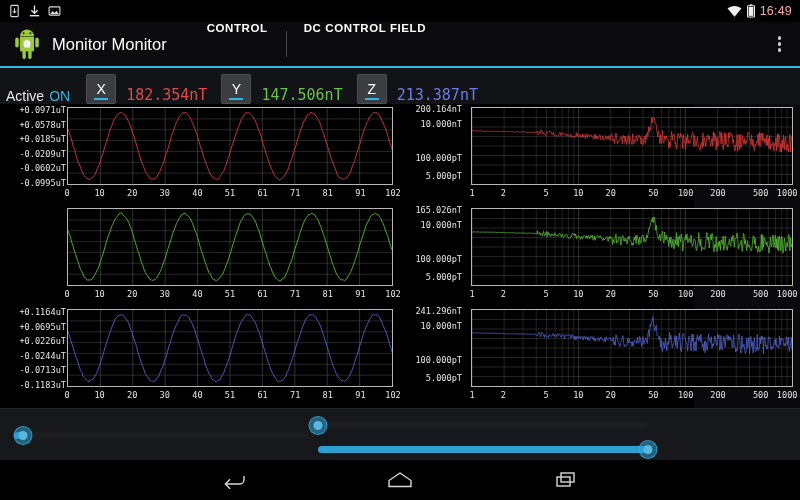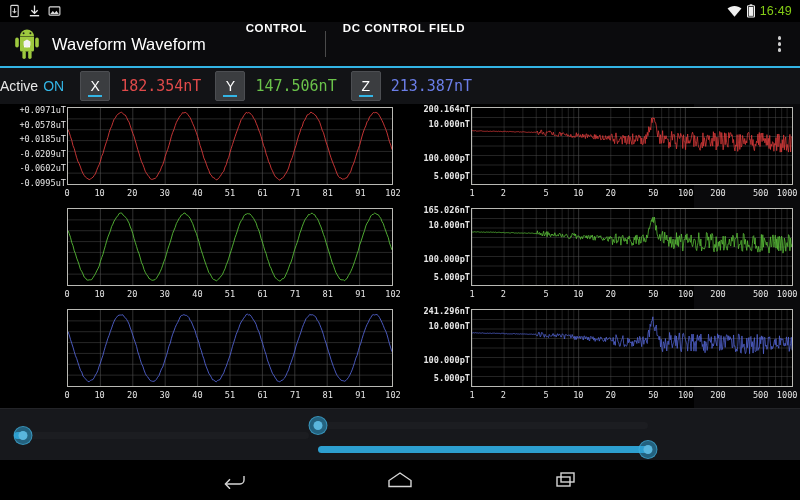--- a/index.html
+++ b/index.html
@@ -12,21 +12,21 @@
   #app { position: relative; width: 800px; height: 500px; background: #0a0a0c; }
 
   
   .statusbar {
     position: absolute; left: 0; top: 0; width: 800px; height: 22px;
     background: #000; display: flex; align-items: center; padding: 0 8px;
   }
   .notif-icons { display: flex; align-items: center; gap: 7px; }
   .si { width: 13px; height: 14px; display: block; }
   .status-right { margin-left: auto; display: flex; align-items: center; gap: 5px; }
-  .clock { color: #84cc16; font-size: 12.5px; letter-spacing: .2px; }
+  .clock { color: #fca5a5; font-size: 12.5px; letter-spacing: .2px; }
 
   
   .actionbar {
     position: absolute; left: 0; top: 22px; width: 800px; height: 44px;
     background: #0b0b0d; display: flex; align-items: center;
   }
   .logo { width: 30px; height: 32px; margin-left: 12px; flex: none; }
   .app-title { color: #fff; font-size: 16.5px; margin-left: 10px; white-space: nowrap; }
   .tabs { display: flex; align-items: stretch; height: 44px; margin-left: 22px; }
   .tab {
@@ -49,21 +49,21 @@
   }
   .overflow i { display: block; width: 3.5px; height: 3.5px; background: #cfcfcf; border-radius: 50%; }
 
   .ab-divider {
     position: absolute; left: 0; top: 66px; width: 800px; height: 2px; background: #33b5e5;
   }
 
   
   .axisbar {
     position: absolute; left: 0; top: 68px; width: 800px; height: 36px;
-    background: #121316; display: flex; align-items: center; 
+    background: #121316; display: flex; align-items: flex-end; padding-left: 6px;
   }
   .active-label { color: #e8e8e8; font-size: 14px; margin-right: 5px; }
   .active-state { color: #33b5e5; font-size: 14px; margin-right: 16px; }
   .axis-btn {
     width: 30px; height: 30px; background: #3b3d40; border: 1px solid #4c4e52;
     border-radius: 2px; position: relative; display: flex; align-items: center;
     justify-content: center; color: #fff; font-size: 14px; flex: none;
   }
   .axis-btn .ul {
     position: absolute; bottom: 3px; left: 7px; right: 7px; height: 2.5px; background: #33b5e5;
@@ -85,21 +85,21 @@
     position: absolute; left: 0; top: 0; height: 101px; width: 66px;
     display: flex; flex-direction: column; justify-content: space-between;
     padding: 2px 0 17px 0;
   }
   .ylabels.rt { width: 70px; }
   .ylabels span {
     font-family: "DejaVu Sans Mono", monospace; font-size: 8.6px; color: #e6e6e6;
     text-align: right; display: block; line-height: 9px; white-space: nowrap;
   }
   .ylabels.logsp { justify-content: flex-start; }
-  .ylabels.logsp span { position: absolute; right: 0; font-weight: bold; }
+  .ylabels.logsp span { position: absolute; right: 8px; }
   .plotbox {
     position: absolute; top: 3px; height: 78px; border: 1px solid #b9b9b4;
     background: #000; overflow: hidden;
   }
   .pcell.left .plotbox { left: 67px; width: 326px; }
   .pcell.right .plotbox { left: 71px; width: 322px; }
   .plotbox svg { display: block; width: 100%; height: 100%; }
   .xlabels { position: absolute; height: 14px; top: 84px; }
   .pcell.left .xlabels { left: 67px; width: 326px; }
   .pcell.right .xlabels { left: 71px; width: 322px; }
@@ -176,21 +176,21 @@
       <rect x="3.2" y="9.6" width="3.6" height="10" rx="1.8" fill="#9ec93f"></rect>
       <rect x="23.2" y="9.6" width="3.6" height="10" rx="1.8" fill="#9ec93f"></rect>
       <rect x="10.4" y="22.6" width="3.4" height="8.4" rx="1.7" fill="#9ec93f"></rect>
       <rect x="16.2" y="22.6" width="3.4" height="8.4" rx="1.7" fill="#9ec93f"></rect>
       <path d="M8 8.4a7 7 0 0 1 14 0z" fill="#9ec93f"></path>
       <circle cx="11.6" cy="5.2" r="0.95" fill="#1a1a1a"></circle>
       <circle cx="18.4" cy="5.2" r="0.95" fill="#1a1a1a"></circle>
       <path d="M12 13.4h6v6h-6z" fill="#fff"></path>
       <path d="M15 11.4l3.4 2v4.2L15 19.6l-3.4-2v-4.2z" fill="#f2f2f2"></path>
     </svg>
-    <div class="app-title">Waveform Waveform</div>
+    <div class="app-title">Monitor Monitor</div>
     <div class="tabs">
       <div class="tab">
         <span>CONTROL</span>
 
       </div>
       <div class="tab sep">
         <span>DC CONTROL FIELD</span>
 
       </div>
     </div>
@@ -421,20 +421,28 @@
             <span style="left:56.63233347786729%">50</span>
             <span style="left:66.66666666666666%">100</span>
             <span style="left:76.70099985546605%">200</span>
             <span style="left:89.96566681120063%">500</span>
             <span style="left:100%;transform:translateX(-78%)">1000</span>
           </div>
         </div>
       </div>
       <div class="prow" style="top: 202px;">
         <div class="pcell left">
+          <div class="ylabels">
+            <span>+0.1164uT</span>
+            <span>+0.0695uT</span>
+            <span>+0.0226uT</span>
+            <span>-0.0244uT</span>
+            <span>-0.0713uT</span>
+            <span>-0.1183uT</span>
+          </div>
           <div class="plotbox">
             <svg viewBox="0 0 1000 300" preserveAspectRatio="none">
               <line x1="100.0" y1="0" x2="100.0" y2="300" stroke="#6a6a6a" stroke-width="1.6"></line>
               <line x1="200.0" y1="0" x2="200.0" y2="300" stroke="#6a6a6a" stroke-width="1.6"></line>
               <line x1="300.0" y1="0" x2="300.0" y2="300" stroke="#6a6a6a" stroke-width="1.6"></line>
               <line x1="400.0" y1="0" x2="400.0" y2="300" stroke="#6a6a6a" stroke-width="1.6"></line>
               <line x1="500.0" y1="0" x2="500.0" y2="300" stroke="#6a6a6a" stroke-width="1.6"></line>
               <line x1="600.0" y1="0" x2="600.0" y2="300" stroke="#6a6a6a" stroke-width="1.6"></line>
               <line x1="700.0" y1="0" x2="700.0" y2="300" stroke="#6a6a6a" stroke-width="1.6"></line>
               <line x1="800.0" y1="0" x2="800.0" y2="300" stroke="#6a6a6a" stroke-width="1.6"></line>

